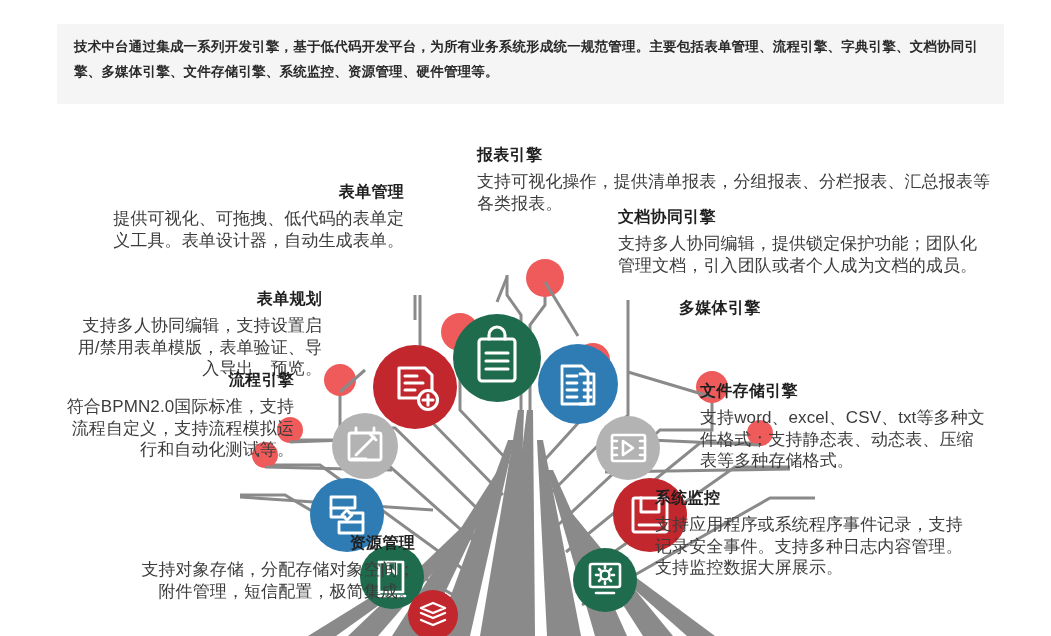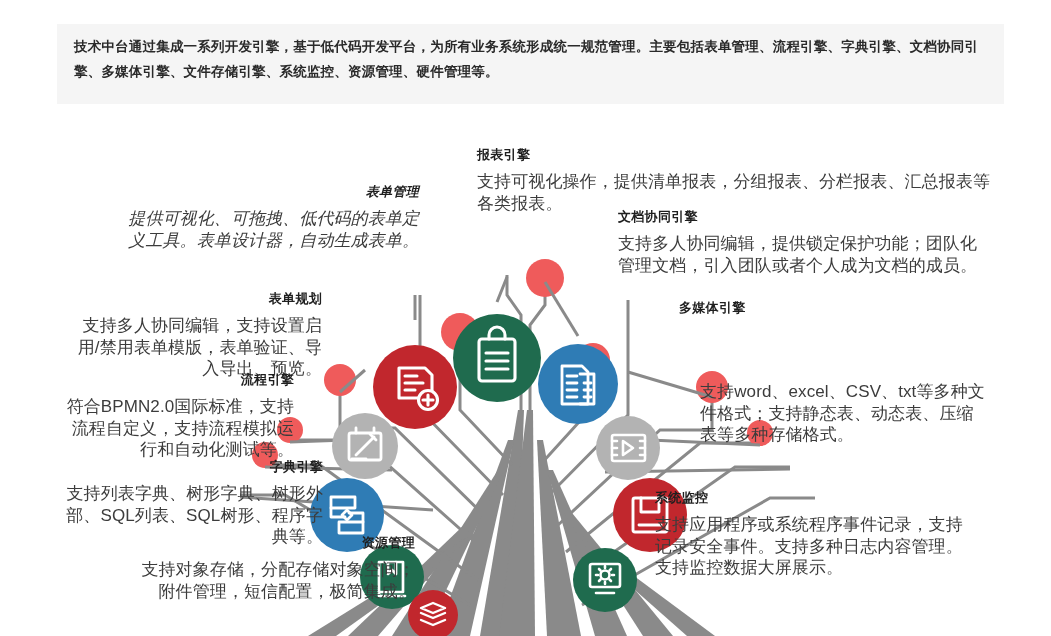--- a/index.html
+++ b/index.html
@@ -20,21 +20,21 @@
     font-size:13.5px;font-weight:bold;line-height:25px;
     color:#2a2a2a;letter-spacing:0.2px;
   }
 
   
   #tree{position:absolute;left:0;top:110px;width:1051px;height:526px;}
 
   
   .callout{position:absolute;}
   .callout .ct{
-    font-size:13px;font-weight:bold;color:#1f1f1f;
+    font-size:16px;font-weight:bold;color:#1f1f1f;
     line-height:20px;margin:0 0 6px 0;letter-spacing:0.3px;
   }
   .callout .cd{
     font-size:17px;color:#3c3c3c;line-height:21.5px;margin:0;
     letter-spacing:0.1px;
   }
   .callout.right-al{text-align:right;}
   .callout.left-al{text-align:left;}
 </style>
 </head>
@@ -206,21 +206,21 @@
       </g>
     </g>
 
   </svg>
 
   <div class="callout left-al" style="left:477px;top:145px;width:520px;">
     <p class="ct">报表引擎</p>
     <p class="cd">支持可视化操作，提供清单报表，分组报表、分栏报表、汇总报表等各类报表。</p>
   </div>
 
-  <div class="callout right-al" style="left:119px;top:182px;width:300px;font-style:italic;">
+  <div class="callout right-al" style="left:104px;top:182px;width:300px;">
     <p class="ct">表单管理</p>
     <p class="cd">提供可视化、可拖拽、低代码的表单定义工具。表单设计器，自动生成表单。</p>
   </div>
 
   <div class="callout left-al" style="left:618px;top:207px;width:362px;">
     <p class="ct">文档协同引擎</p>
     <p class="cd">支持多人协同编辑，提供锁定保护功能；团队化管理文档，引入团队或者个人成为文档的成员。</p>
   </div>
 
   <div class="callout right-al" style="left:62px;top:281px;width:260px;margin-top:8px;">
@@ -231,27 +231,24 @@
   <div class="callout left-al" style="left:679px;top:298px;width:312px;">
     <p class="ct">多媒体引擎</p>
   </div>
 
   <div class="callout right-al" style="left:62px;top:370px;width:232px;">
     <p class="ct">流程引擎</p>
     <p class="cd">符合BPMN2.0国际标准，支持流程自定义，支持流程模拟运行和自动化测试等。</p>
   </div>
 
   <div class="callout left-al" style="left:700px;top:381px;width:290px;">
+    <p class="ct">文件存储引擎</p>
     <p class="cd">支持word、excel、CSV、txt等多种文件格式；支持静态表、动态表、压缩表等多种存储格式。</p>
   </div>
 
-  <div class="callout right-al" style="left:62px;top:457px;width:261px;">
-    <p class="ct">字典引擎</p>
-    <p class="cd">支持列表字典、树形字典、树形外部、SQL列表、SQL树形、程序字典等。</p>
-  </div>
 
   <div class="callout left-al" style="left:655px;top:488px;width:316px;">
     <p class="ct">系统监控</p>
     <p class="cd">支持应用程序或系统程序事件记录，支持记录安全事件。支持多种日志内容管理。支持监控数据大屏展示。</p>
   </div>
 
   <div class="callout right-al" style="left:135px;top:533px;width:280px;">
     <p class="ct">资源管理</p>
     <p class="cd">支持对象存储，分配存储对象空间；附件管理，短信配置，极简集成。</p>
   </div>

